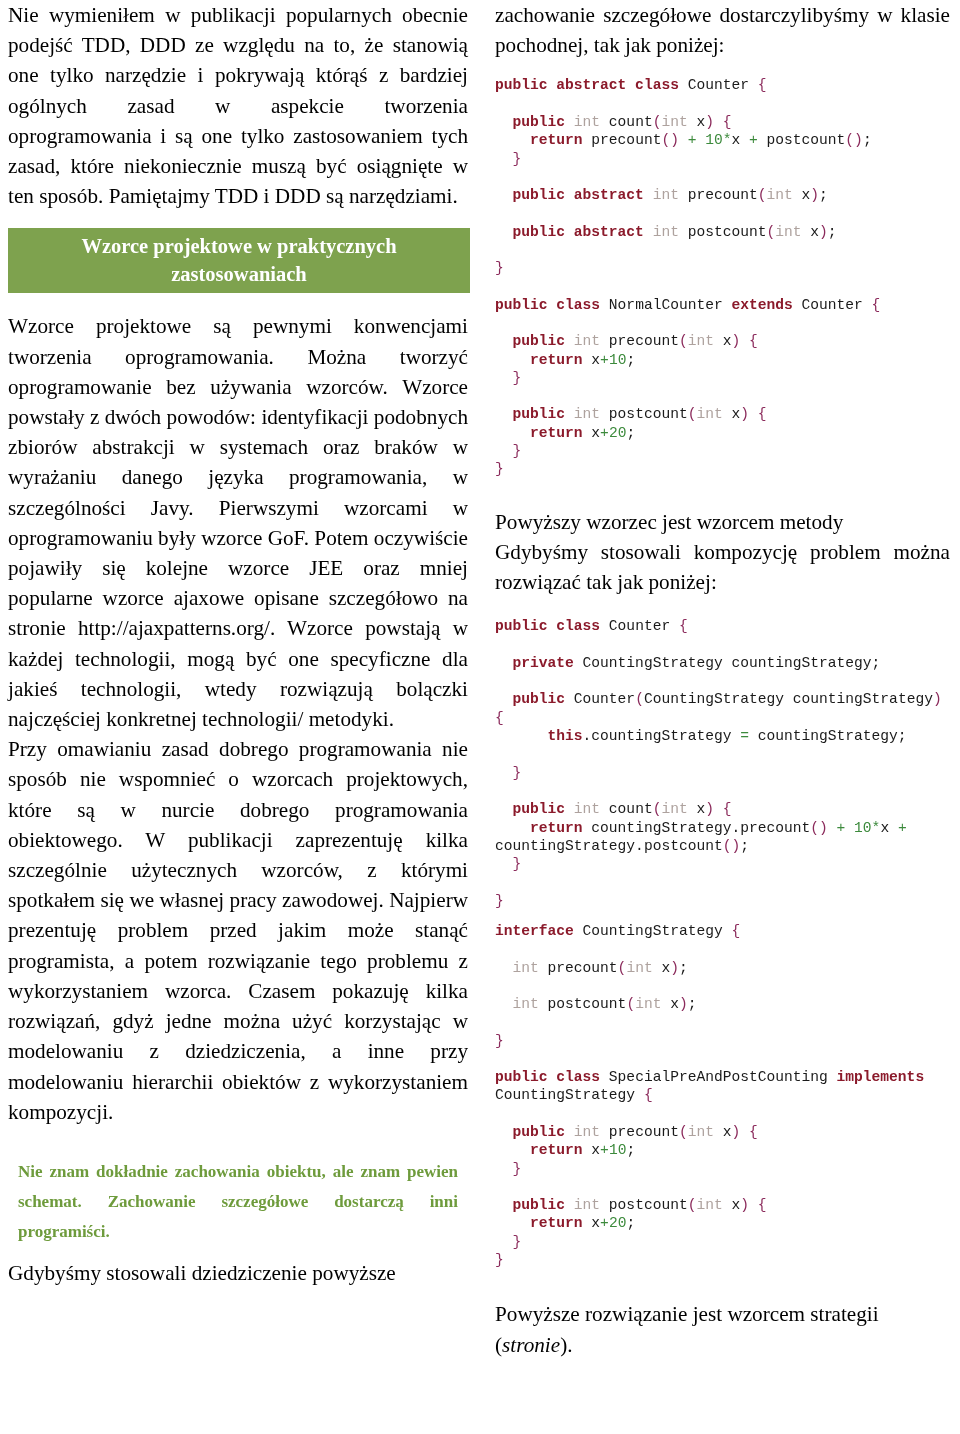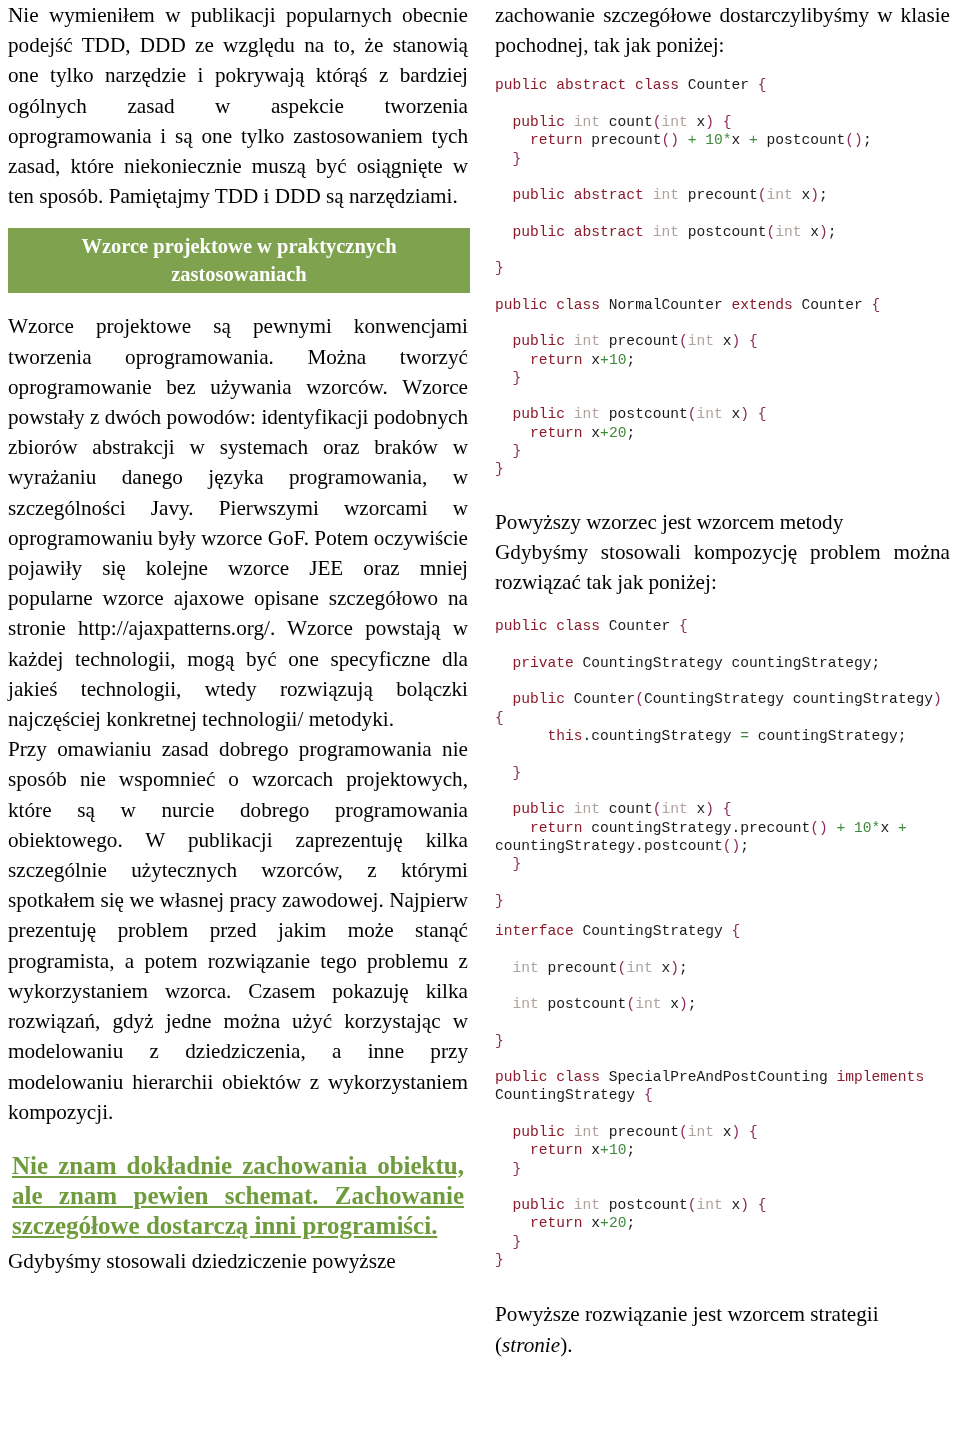--- a/index.html
+++ b/index.html
@@ -72,39 +72,38 @@
     width: 462px;
     box-sizing: border-box;
     margin: 17px 0 0 0;
     text-align: center;
   }
 
   
   .green-callout {
     color: #6E9B3C;
     font-weight: bold;
-    font-size: 25px;
+    font-size: 17px;
     line-height: 30.2px;
     text-align: justify;
-    margin: 4px;
-    text-decoration: underline;
+    margin: 10px;
   }
 
   
   .code {
     font-family: "Liberation Mono", "DejaVu Sans Mono", monospace;
     font-size: 14.6px;
     line-height: 18.3px;
     white-space: pre-wrap;
     word-break: break-word;
     margin: 0;
     color: #1a1a1a;
     letter-spacing: 0px;
   }
-  .kw   { color: #8B1A2B; font-weight: normal; }
+  .kw   { color: #8B1A2B; font-weight: bold; }
   .typ  { color: #AEA29E; margin-top: 10px; }
   .num  { color: #3C8A3C; }
   .op   { color: #3C8A3C; }
   .pun  { color: #8B2A5B; }
   .id   { color: #1a1a1a; }
   .spacer-12 { height: 12px; }
   .spacer-16 { height: 16px; }
   .spacer-18 { height: 18px; }
   .spacer-20 { height: 20px; }
   .spacer-28 { height: 28px; }

